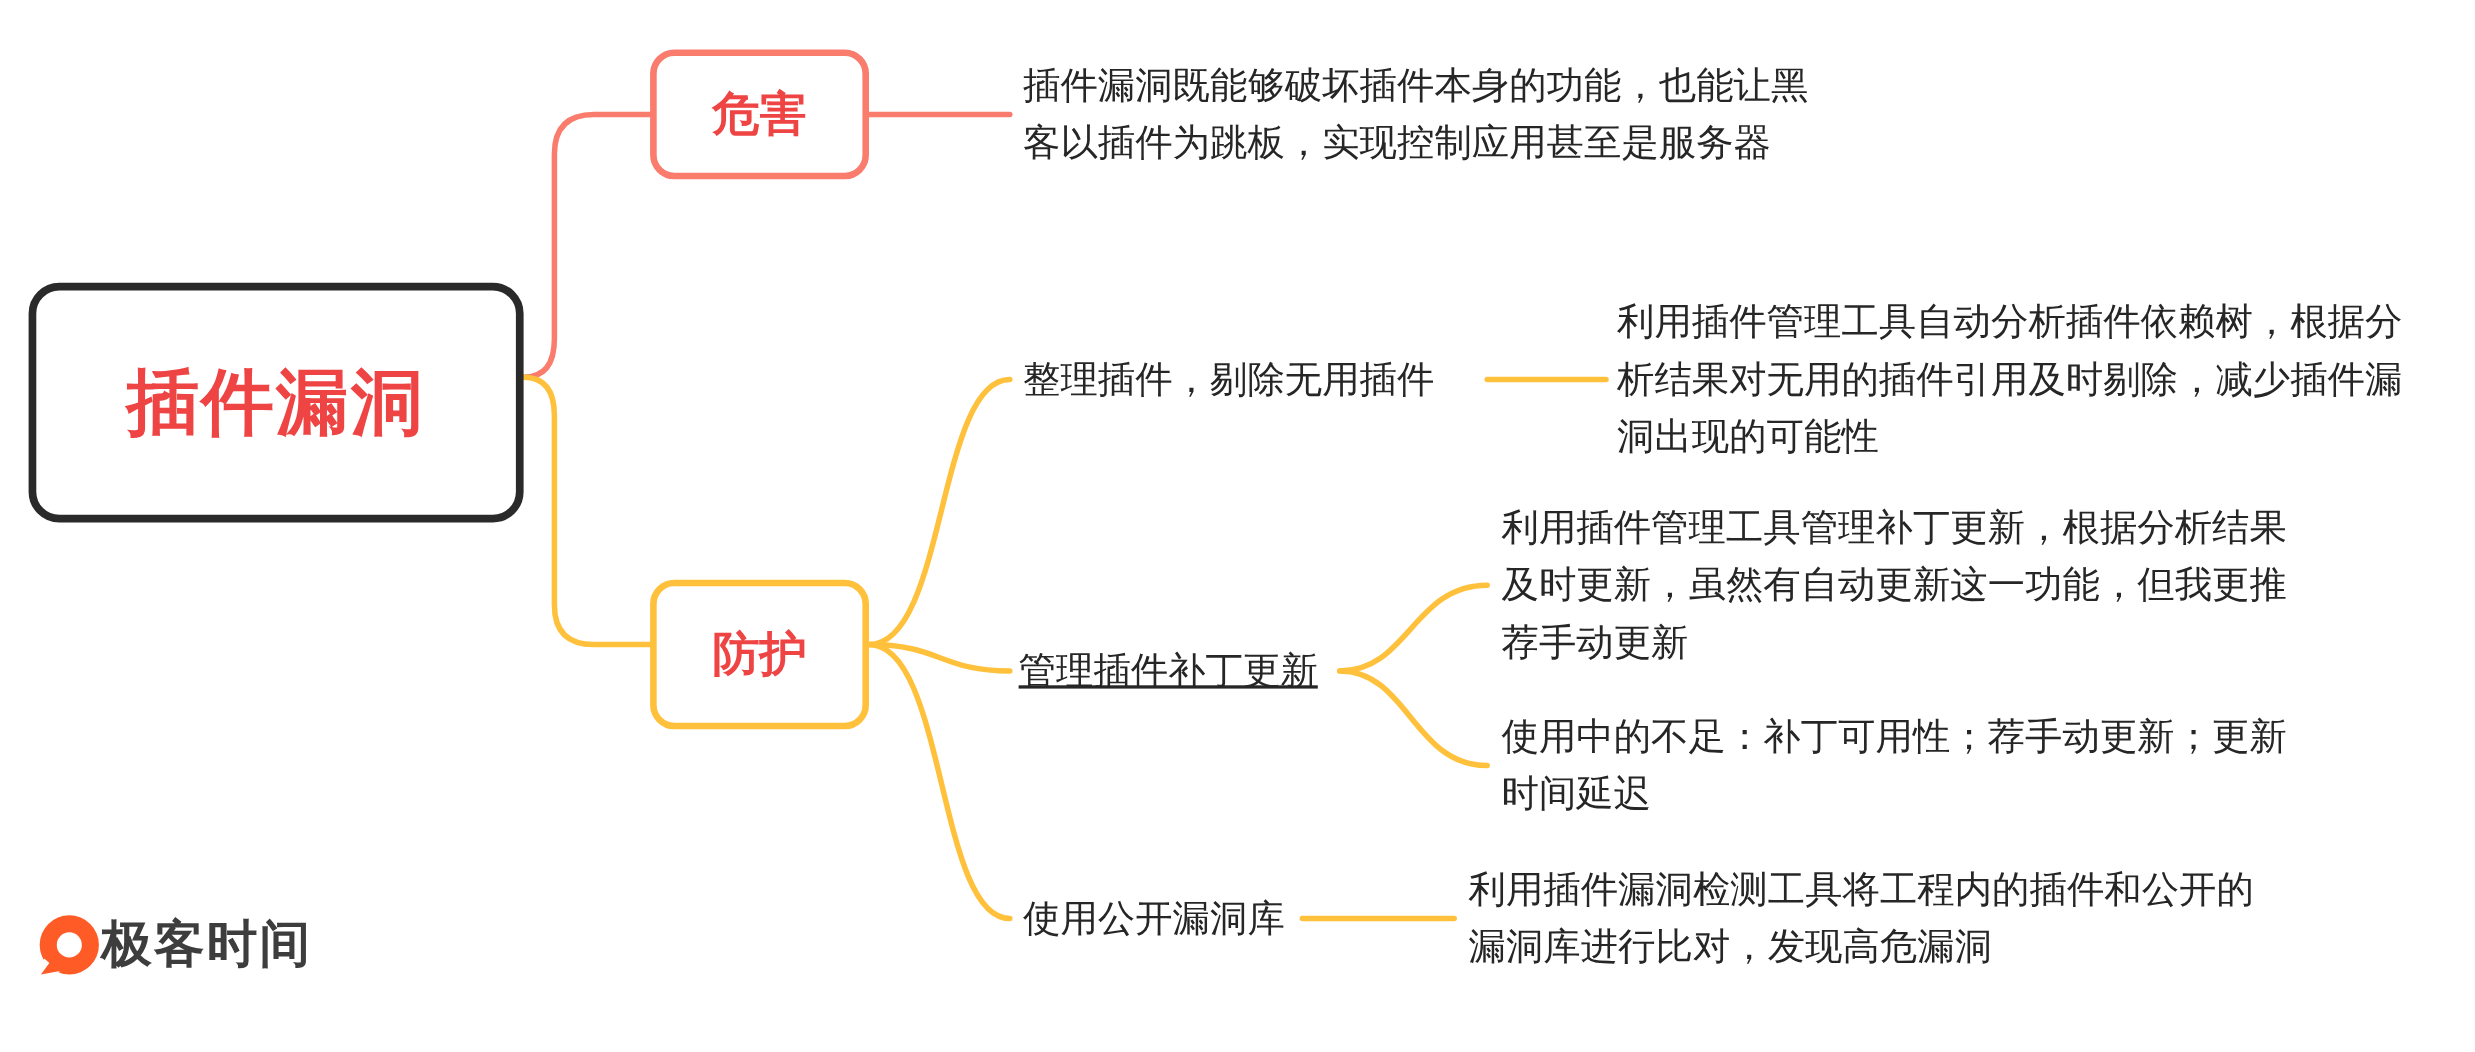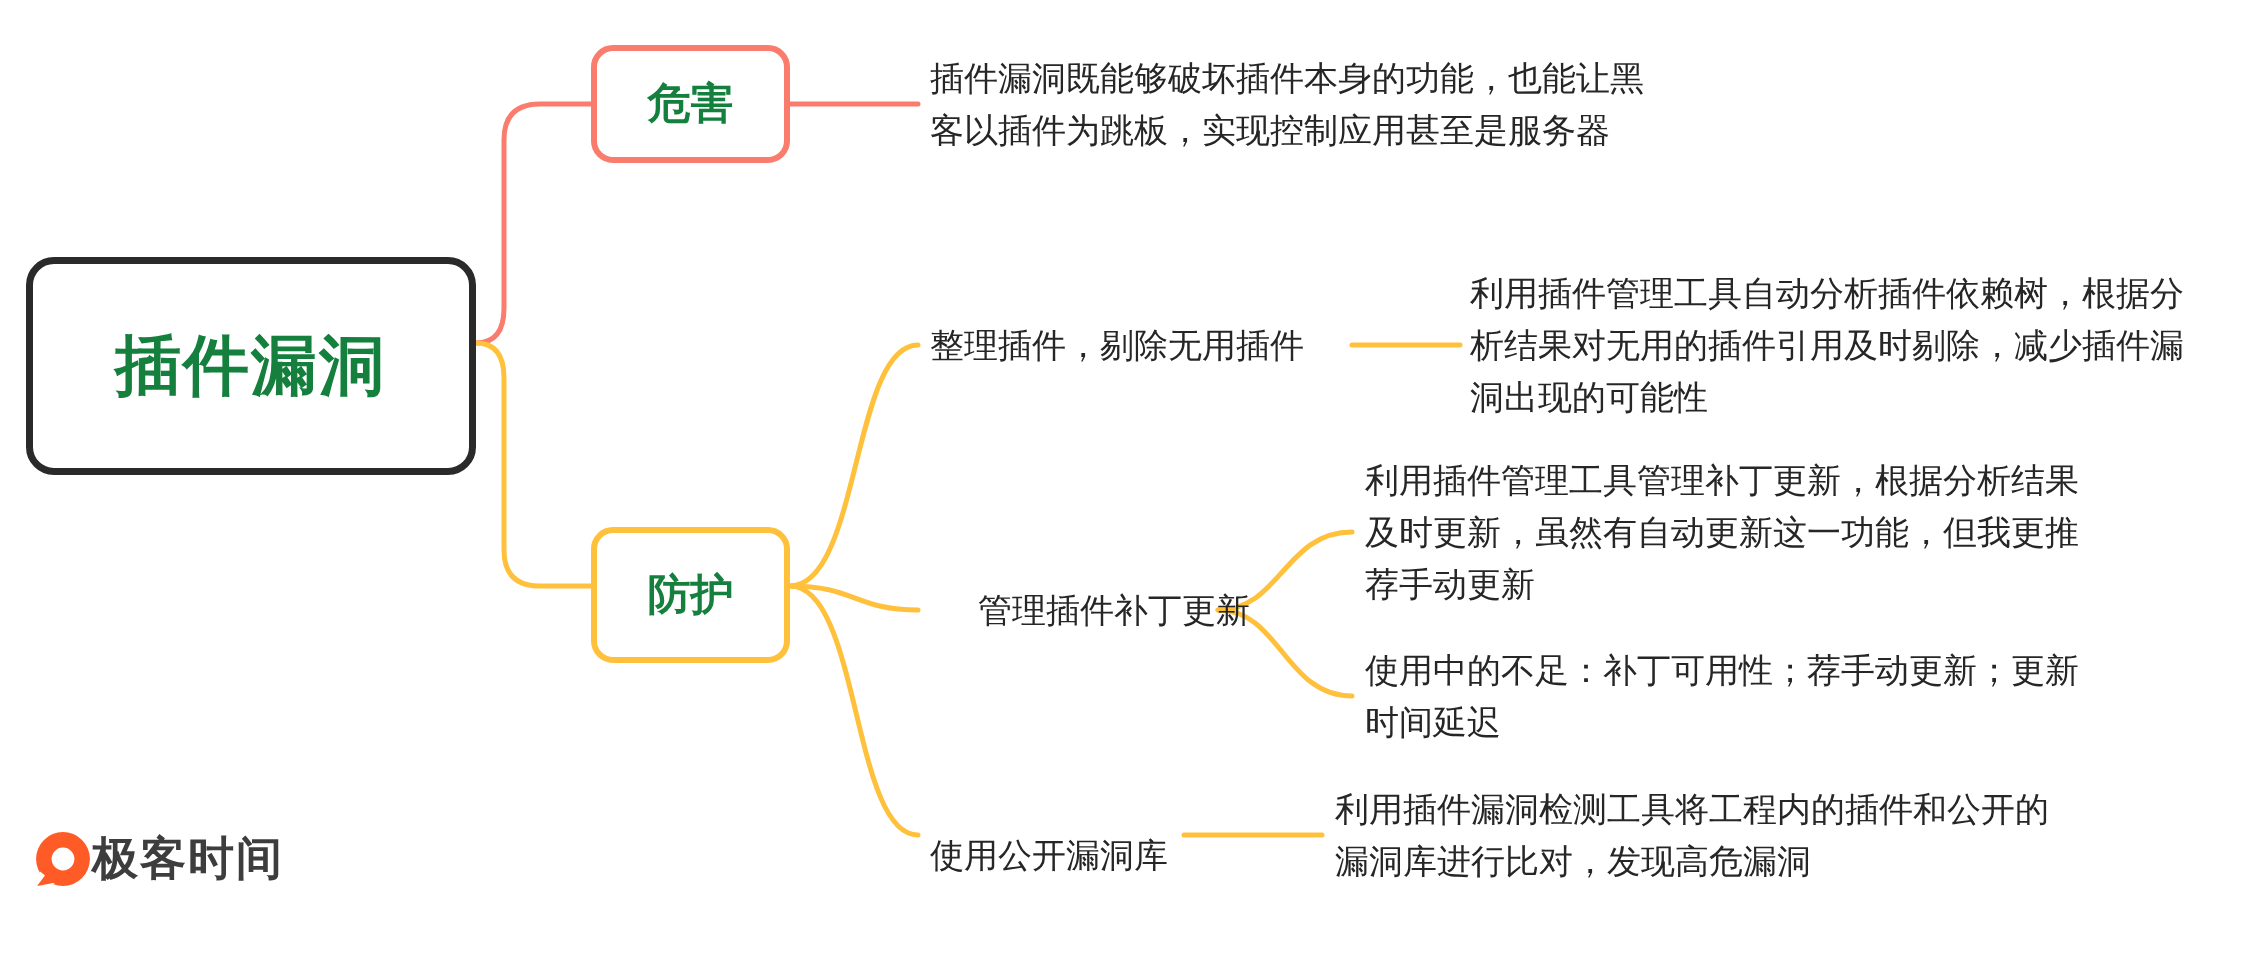--- a/index.html
+++ b/index.html
@@ -29,21 +29,21 @@
   svg.connectors path.red   { stroke: #f97c6d; }
   svg.connectors path.yellow{ stroke: #ffc13b; }
 
   .node {
     position: absolute;
     background: #ffffff;
     display: flex;
     align-items: center;
     justify-content: center;
     box-sizing: border-box;
-    color: #15803d;
+    color: #ef4444;
     font-weight: bold;
   }
   .node.root {
     left: 26px; top: 257px;
     width: 450px; height: 218px;
     border: 7px solid #2a2a2a;
     border-radius: 28px;
     font-size: 66px;
     letter-spacing: 2px;
   }
@@ -65,24 +65,24 @@
   .txt {
     position: absolute;
     color: #262626;
     font-size: 34px;
     line-height: 52px;
     white-space: pre-line;
   }
   .desc-harm { left: 930px;  top: 52px;  }
   .item1     { left: 930px;  top: 319px; }
   .note1     { left: 1470px; top: 267px; }
-  .item2     { left: 978px;  top: 584px; }
+  .item2     { left: 926px;  top: 584px; text-decoration: underline; }
   .note2a    { left: 1365px; top: 454px; }
   .note2b    { left: 1365px; top: 644px; }
-  .item3     { left: 930px;  top: 809px; margin-top: 20px; }
+  .item3     { left: 930px;  top: 809px; }
   .note3     { left: 1335px; top: 783px; }
 
   .brand {
     position: absolute;
     left: 34px; top: 828px;
     display: flex;
     align-items: center;
   }
   .brand .brand-text {
     font-size: 46px;

